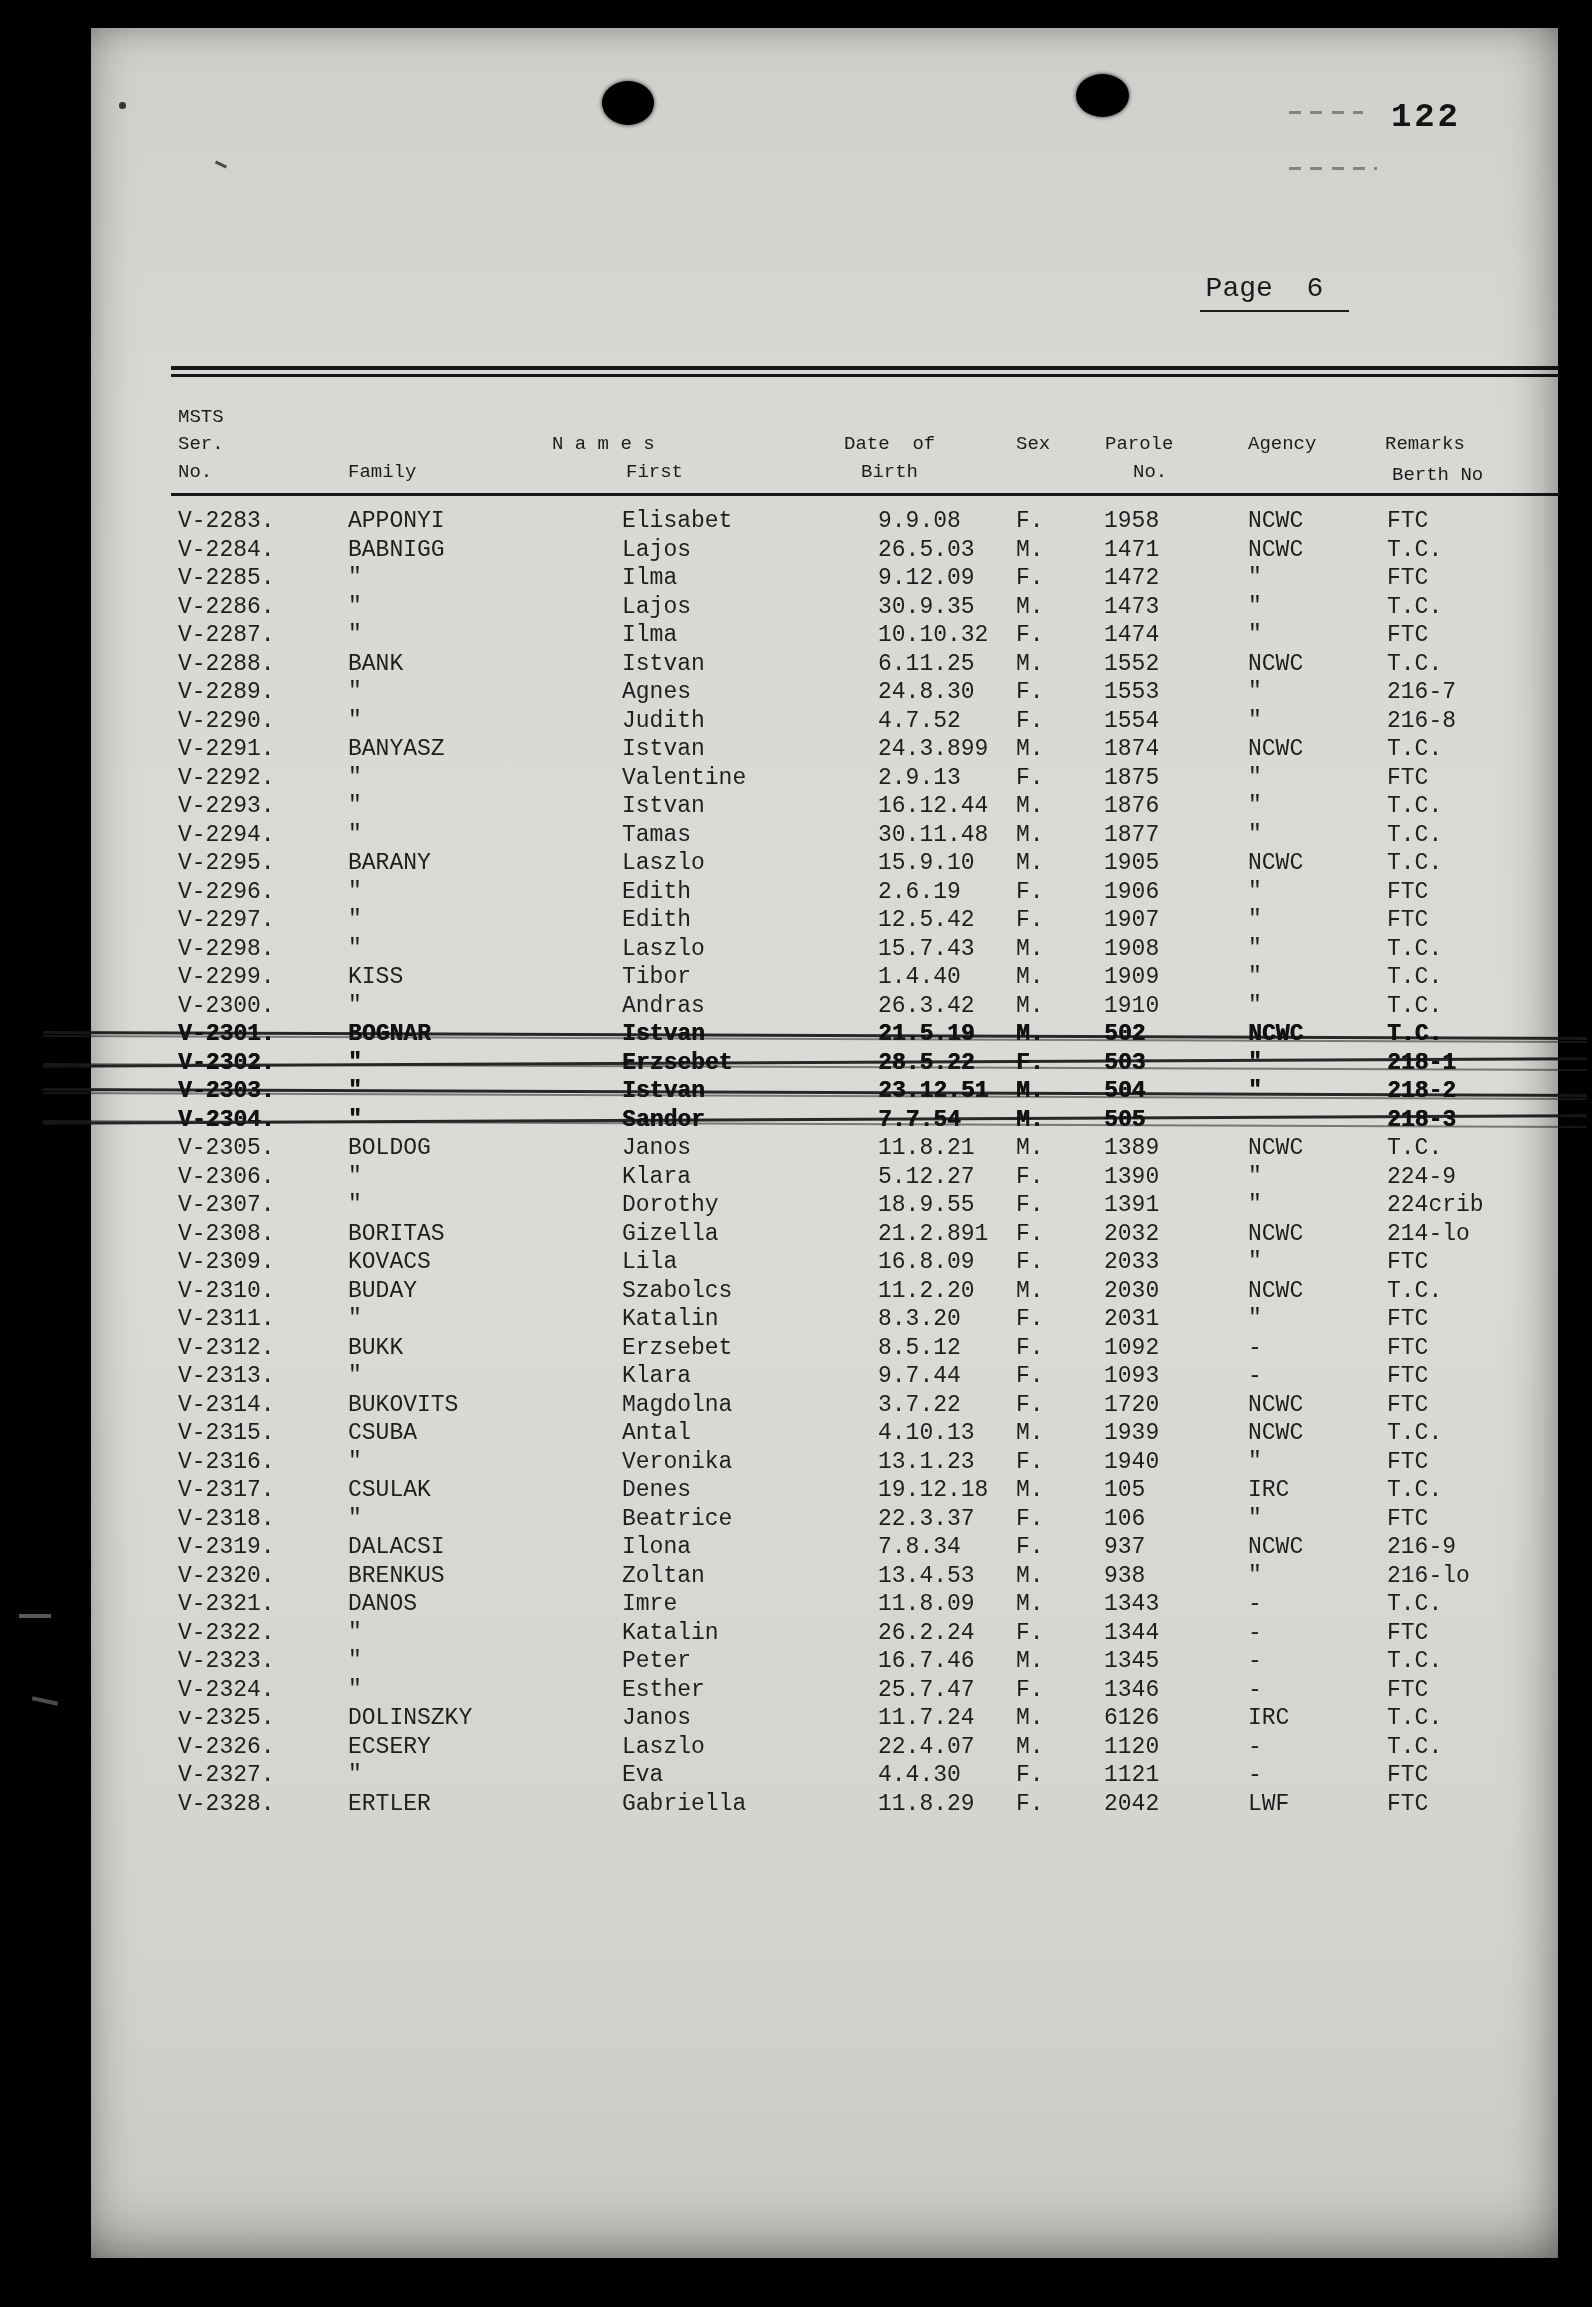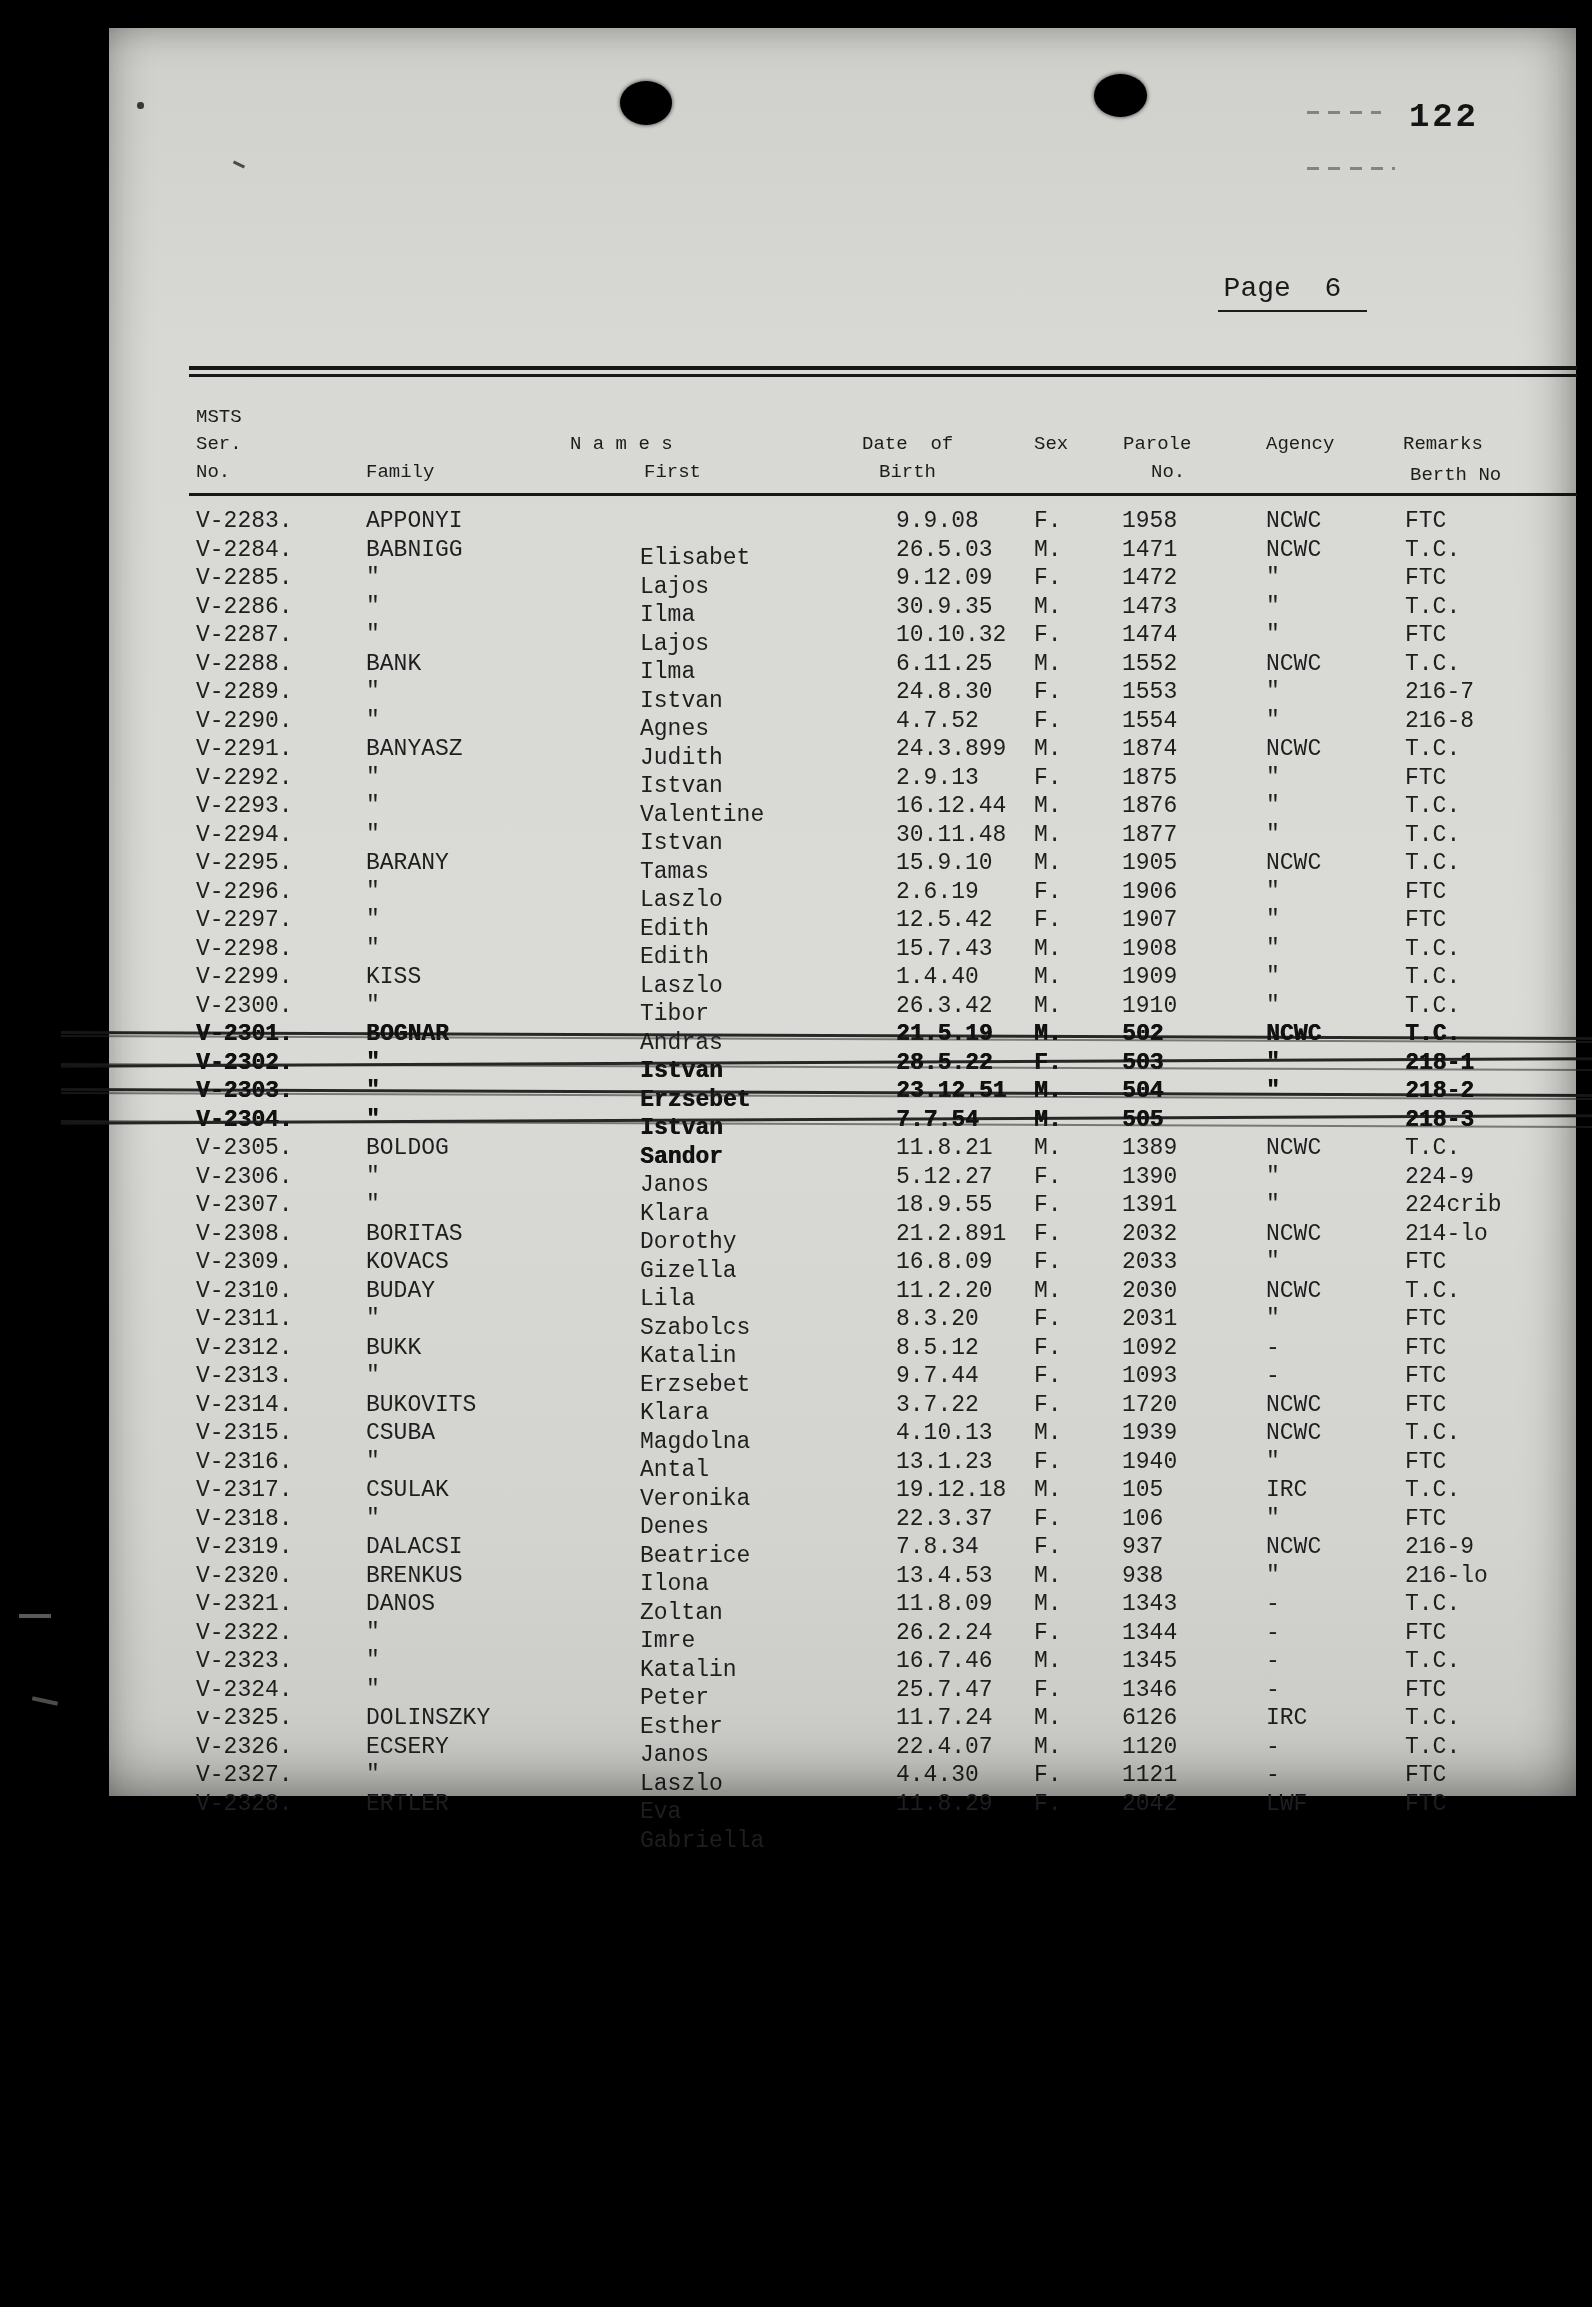--- a/index.html
+++ b/index.html
@@ -2,21 +2,21 @@
 <html style="font-size:15px"><head>
 <meta charset="utf-8">
 <style>
   html,body{margin:0;padding:0;}
   body{
     width:1593px;height:2308px;position:relative;background:#000;
     font-family:"Liberation Mono","DejaVu Sans Mono",monospace;
     overflow:hidden;
   }
   .page{
-    position:absolute;left:109px;top:28px;width:1467px;height:1768px;
+    position:absolute;left:91px;top:28px;width:1467px;height:2230px;
     background:linear-gradient(180deg,#cfcfcb 0%,#d8d8d4 18%,#dadad6 55%,#d3d3cf 85%,#c9c9c5 100%);
     color:#1d1d1d;
   }
   .page .vignette{
     position:absolute;inset:0;pointer-events:none;
     box-shadow:inset 0 -42px 65px -32px rgba(0,0,0,.38),
                inset -32px 0 51px -28px rgba(0,0,0,.33),
                inset 26px 0 51px -32px rgba(0,0,0,.28),
                inset 0 28px 42px -28px rgba(0,0,0,.22);
   }
@@ -57,21 +57,21 @@
   .h-remarks{left:1294px;top:405px;}
   .h-berth{left:1301px;top:436px;}
   .rows{position:absolute;left:0;top:479px;width:100%;}
   .row{position:relative;height:28.5px;}
   .cell{
     position:absolute;top:0;font-size:23px;line-height:29px;
     white-space:pre;color:#1e1e1e;
   }
   .c-ser{left:87px;}
   .c-family{left:257px;}
-  .c-first{left:531px;margin-top:37px;}
+  .c-first{left:531px;}
   .c-dob{left:744px;margin-left:43px;}
   .c-sex{left:925px;}
   .c-parole{left:1013px;}
   .c-agency{left:1157px;}
   .c-remarks{left:1296px;text-align:center;}
   .row.struck .cell{font-weight:700;color:#111;text-shadow:0.6px 0 0 #111;}
   .row.struck::before{
     content:"";position:absolute;left:-48px;top:12px;width:1544px;height:2.8px;
     background:rgba(24,24,24,.92);transform:rotate(-0.28deg);
   }

